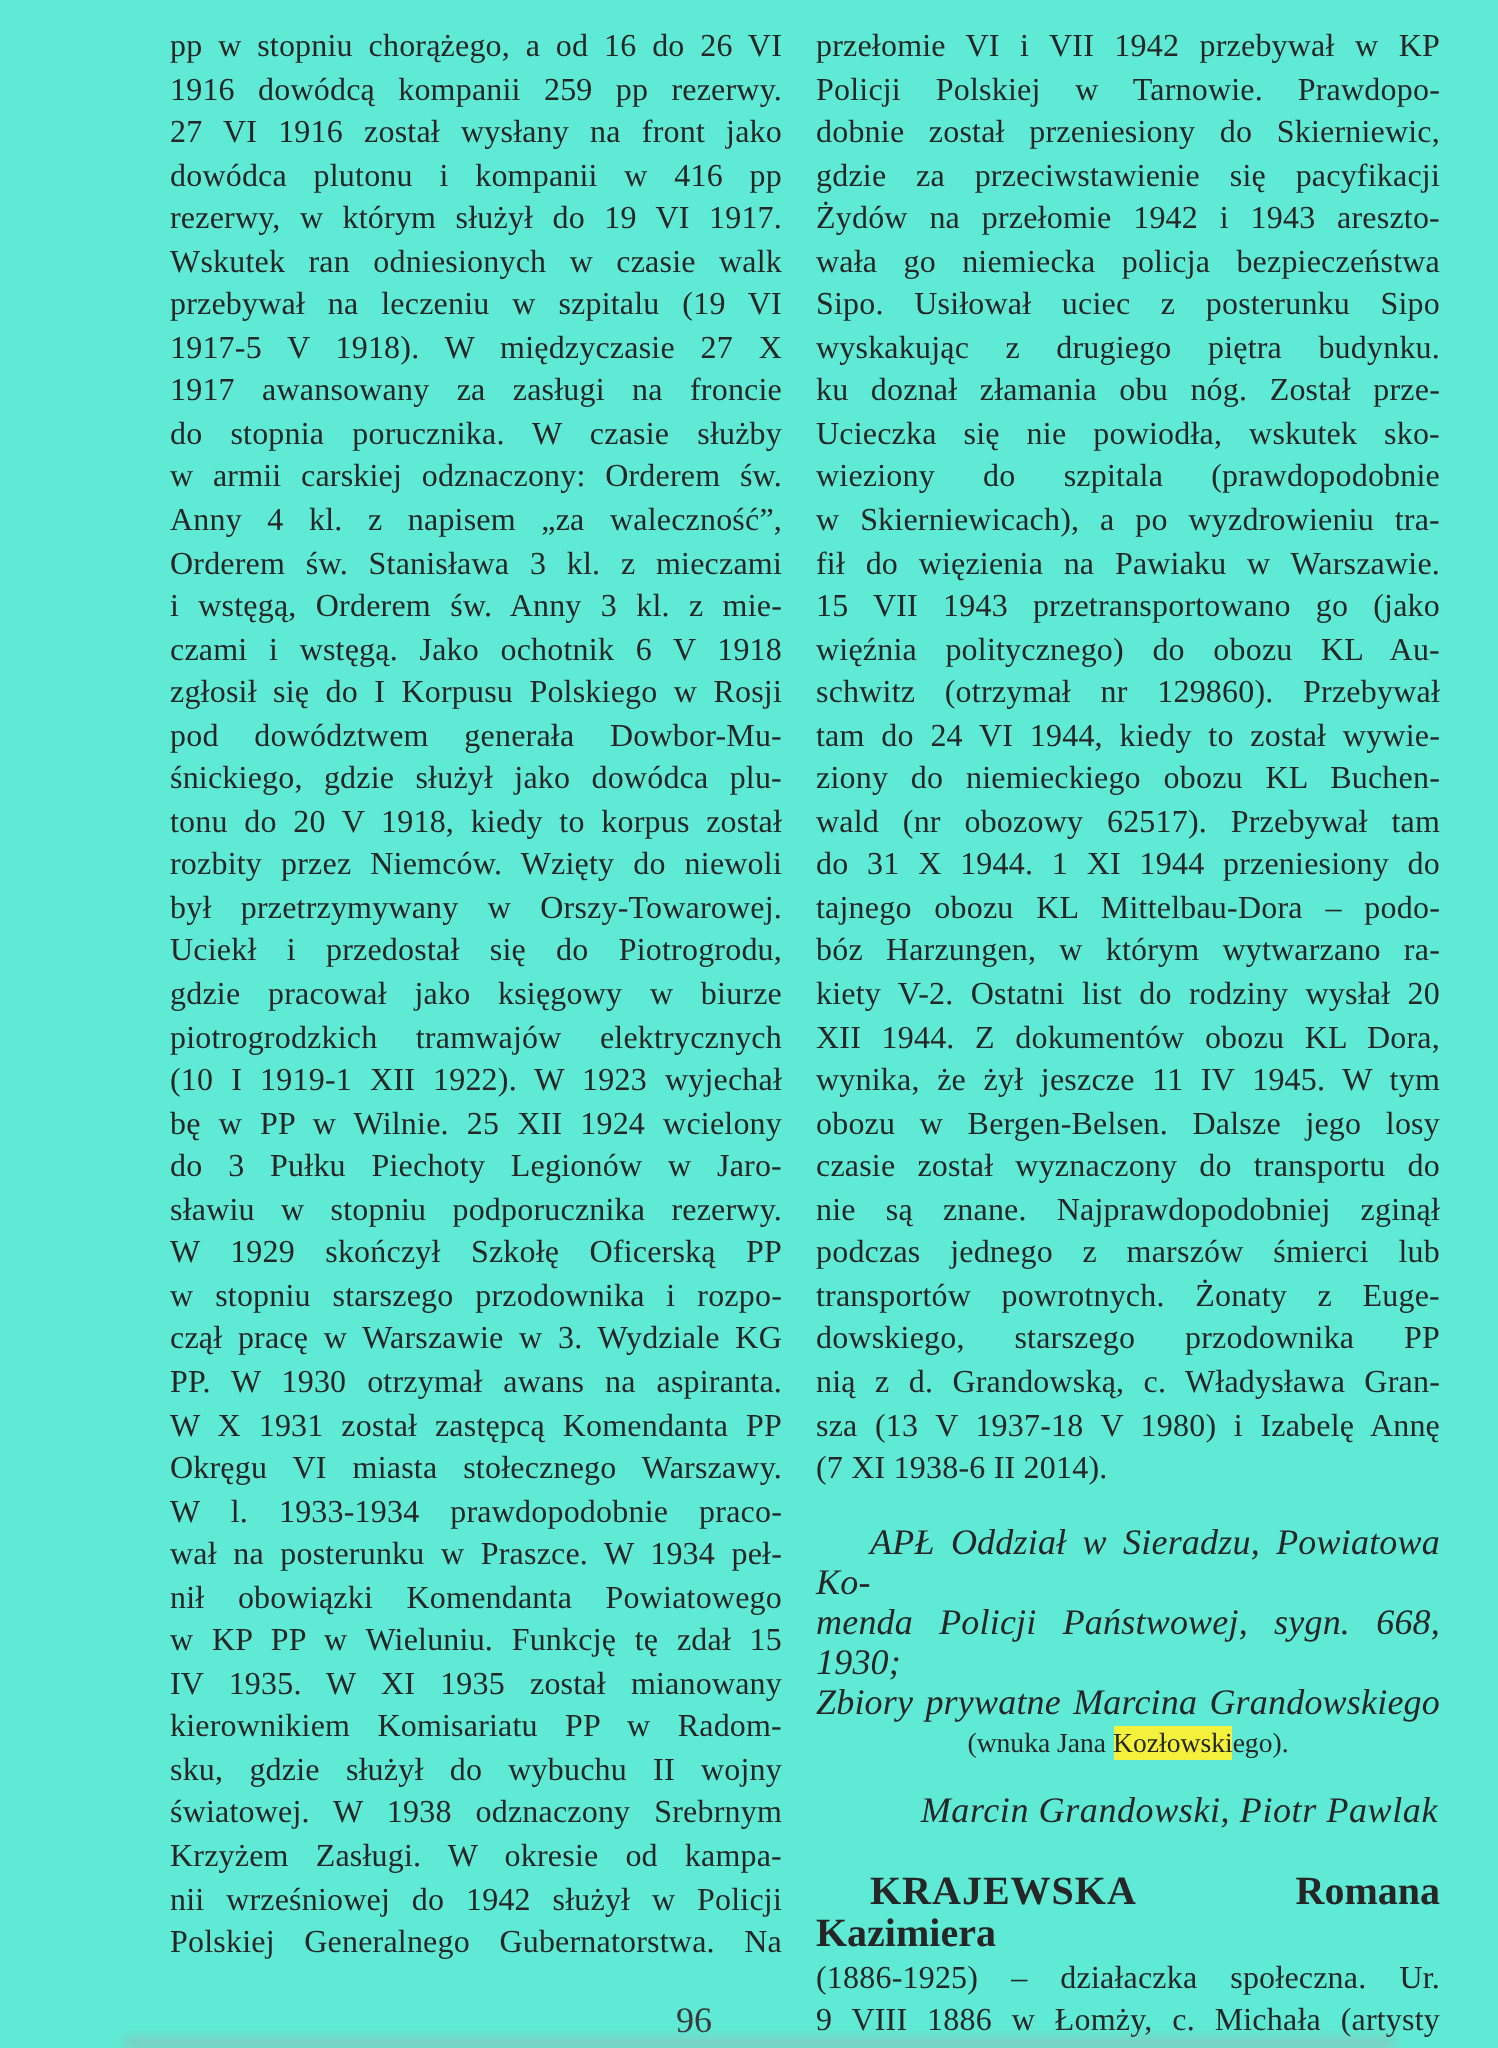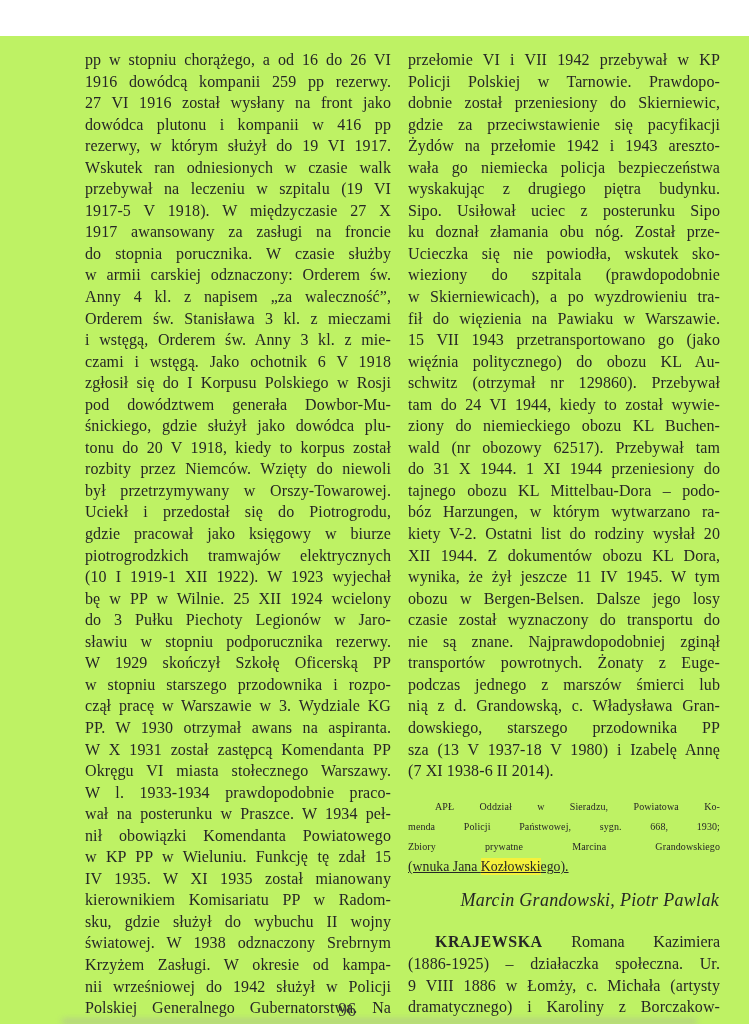--- a/index.html
+++ b/index.html
@@ -11,22 +11,21 @@
     width: 749px;
     height: 1024px;
     position: relative;
     overflow: hidden;
     font-family: "Liberation Serif", "DejaVu Serif", serif;
     color: #262626;
   }
   .page {
     position: absolute;
     inset: 0;
-    background: #bef264;
-    margin-top: 36px;
+    background: #5eead4;
   }
   .col {
     position: absolute;
     top: 13px;
   }
   .col-left {
     left: 85px;
     width: 306px;
   }
   .col-right {
@@ -41,54 +40,55 @@
     white-space: normal;
     letter-spacing: 0.1px;
   }
   .line.plain {
     text-align-last: left;
   }
   .bib {
     margin-top: 15px;
   }
   .bib .line {
-    font-size: 10px;
+    font-size: 18px;
     line-height: 20.2px;
+    font-style: italic;
   }
   .bib .line:first-child {
     text-indent: 27px;
   }
   .bib-last {
     font-size: 13.8px;
     line-height: 20.2px;
-    text-align: left;
-    text-decoration: underline;
+    text-align: center;
   }
   mark.hl {
     background: #f4f13c;
     color: inherit;
     padding: 1px 0;
   }
   .signature {
     margin-top: 13px;
     font-style: italic;
     font-size: 18px;
     text-align: right;
     padding-right: 1px;
     letter-spacing: 0.3px;
   }
   .entry {
     margin-top: 20px;
   }
   .entry-first {
-    font-size: 16px;
+    font-size: 20px;
     line-height: 21.55px;
     text-align: justify;
     text-align-last: justify;
     text-indent: 27px;
+    font-weight: bold;
   }
   .entry-first b {
     letter-spacing: 0.5px;
   }
   .page-number {
     position: absolute;
     left: 0;
     width: 694px;
     bottom: 3px;
     text-align: center;
@@ -161,46 +161,46 @@
 
   <div class="col col-right">
 
     <div>
         <div class="line">przełomie VI i VII 1942 przebywał w KP</div>
         <div class="line">Policji Polskiej w Tarnowie. Prawdopo-</div>
         <div class="line">dobnie został przeniesiony do Skierniewic,</div>
         <div class="line">gdzie za przeciwstawienie się pacyfikacji</div>
         <div class="line">Żydów na przełomie 1942 i 1943 areszto-</div>
         <div class="line">wała go niemiecka policja bezpieczeństwa</div>
+        <div class="line">Sipo. Usiłował uciec z posterunku Sipo</div>
         <div class="line">wyskakując z drugiego piętra budynku.</div>
-        <div class="line">Sipo. Usiłował uciec z posterunku Sipo</div>
         <div class="line">ku doznał złamania obu nóg. Został prze-</div>
         <div class="line">Ucieczka się nie powiodła, wskutek sko-</div>
         <div class="line">wieziony do szpitala (prawdopodobnie</div>
         <div class="line">w Skierniewicach), a po wyzdrowieniu tra-</div>
         <div class="line">fił do więzienia na Pawiaku w Warszawie.</div>
         <div class="line">15 VII 1943 przetransportowano go (jako</div>
         <div class="line">więźnia politycznego) do obozu KL Au-</div>
         <div class="line">schwitz (otrzymał nr 129860). Przebywał</div>
         <div class="line">tam do 24 VI 1944, kiedy to został wywie-</div>
         <div class="line">ziony do niemieckiego obozu KL Buchen-</div>
         <div class="line">wald (nr obozowy 62517). Przebywał tam</div>
         <div class="line">do 31 X 1944. 1 XI 1944 przeniesiony do</div>
         <div class="line">tajnego obozu KL Mittelbau-Dora – podo-</div>
         <div class="line">bóz Harzungen, w którym wytwarzano ra-</div>
         <div class="line">kiety V-2. Ostatni list do rodziny wysłał 20</div>
         <div class="line">XII 1944. Z dokumentów obozu KL Dora,</div>
         <div class="line">wynika, że żył jeszcze 11 IV 1945. W tym</div>
         <div class="line">obozu w Bergen-Belsen. Dalsze jego losy</div>
         <div class="line">czasie został wyznaczony do transportu do</div>
         <div class="line">nie są znane. Najprawdopodobniej zginął</div>
+        <div class="line">podczas jednego z marszów śmierci lub</div>
         <div class="line">transportów powrotnych. Żonaty z Euge-</div>
-        <div class="line">podczas jednego z marszów śmierci lub</div>
+        <div class="line">dowskiego, starszego przodownika PP</div>
         <div class="line">nią z d. Grandowską, c. Władysława Gran-</div>
-        <div class="line">dowskiego, starszego przodownika PP</div>
         <div class="line">sza (13 V 1937-18 V 1980) i Izabelę Annę</div>
         <div class="line plain">(7 XI 1938-6 II 2014).</div>
       </div>
 
     <div class="bib">
       <div>
           <div class="line">APŁ Oddział w Sieradzu, Powiatowa Ko-</div>
           <div class="line">menda Policji Państwowej, sygn. 668, 1930;</div>
           <div class="line">Zbiory prywatne Marcina Grandowskiego</div>
         </div>

